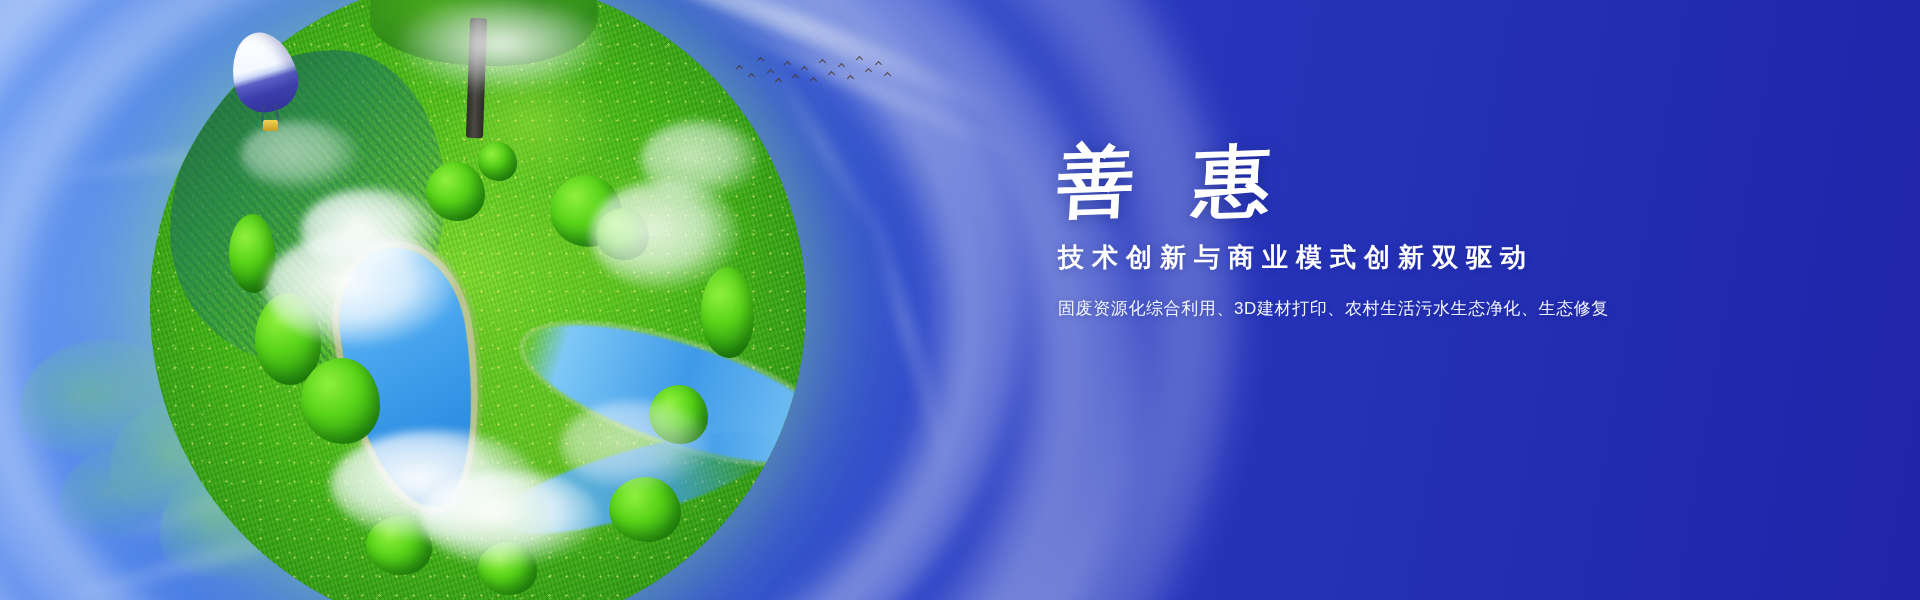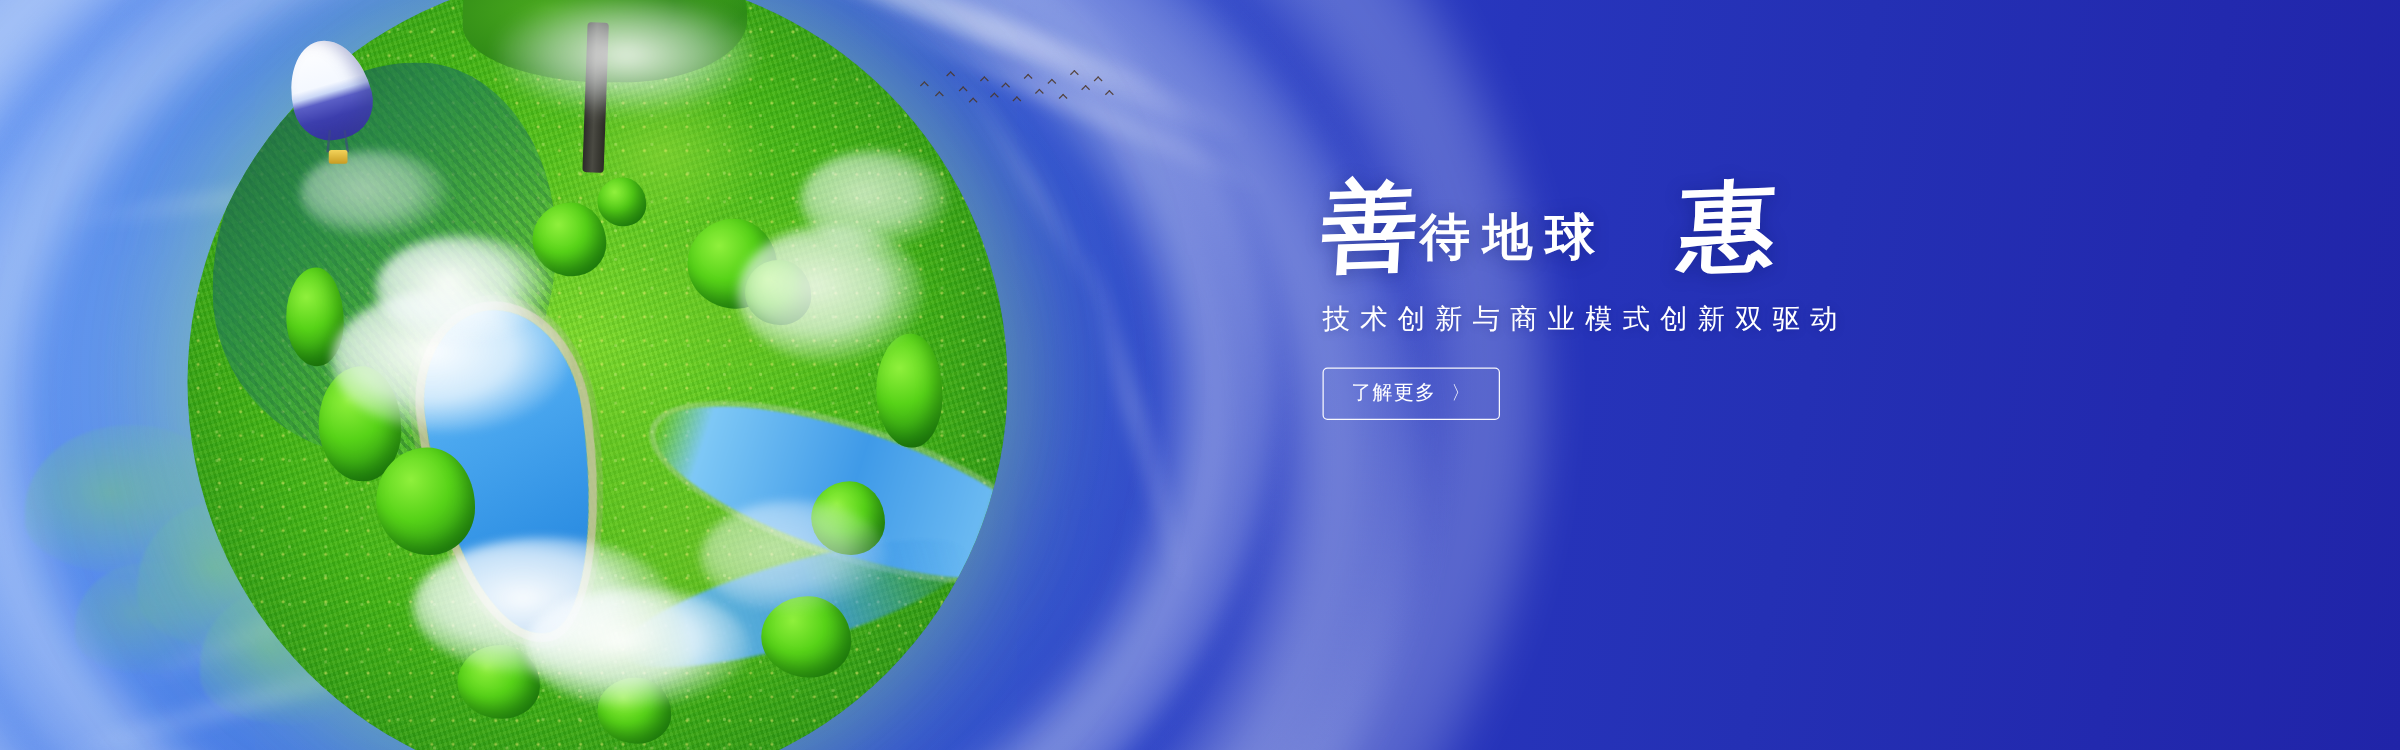--- a/index.html
+++ b/index.html
@@ -322,22 +322,22 @@
     font-weight:700;
     letter-spacing:10px;
     padding-bottom:6px;
     display:inline-block;
   }
   .hl-gap{ width:58px; display:inline-block; }
 
   .subtitle{
     margin-top:24px;
     color:#ffffff;
-    font-size:22px;
-    font-weight:400;
+    font-size:26px;
+    font-weight:700;
     letter-spacing:8px;
     white-space:nowrap;
     text-shadow:0 1px 8px rgba(10,20,90,.30);
   }
   .desc{
     margin-top:22px;
     color:#f2f5ff;
     font-size:17px;
     font-weight:400;
     letter-spacing:.6px;
@@ -454,27 +454,23 @@
     <div class="bird" style="left:122px;top:9px;"></div>
     <div class="bird" style="left:131px;top:21px;"></div>
     <div class="bird" style="left:141px;top:14px;"></div>
     <div class="bird" style="left:150px;top:25px;"></div>
   </div>
 
   <div class="copy">
 
     <div class="headline">
       <span class="cal-big">善</span>
-      <span class="cal-small">待地球</span>
       <span class="hl-gap"></span>
       <span class="cal-big">惠</span>
     </div>
 
     <div class="subtitle">技术创新与商业模式创新双驱动</div>
 
-
-    <a href="#" class="cta">
-      <span>了解更多</span>
-      <span class="chev">〉</span>
-    </a>
+    <div class="desc">固废资源化综合利用、3D建材打印、农村生活污水生态净化、生态修复</div>
+
 
   </div>
 </div>
 
 </body></html>

